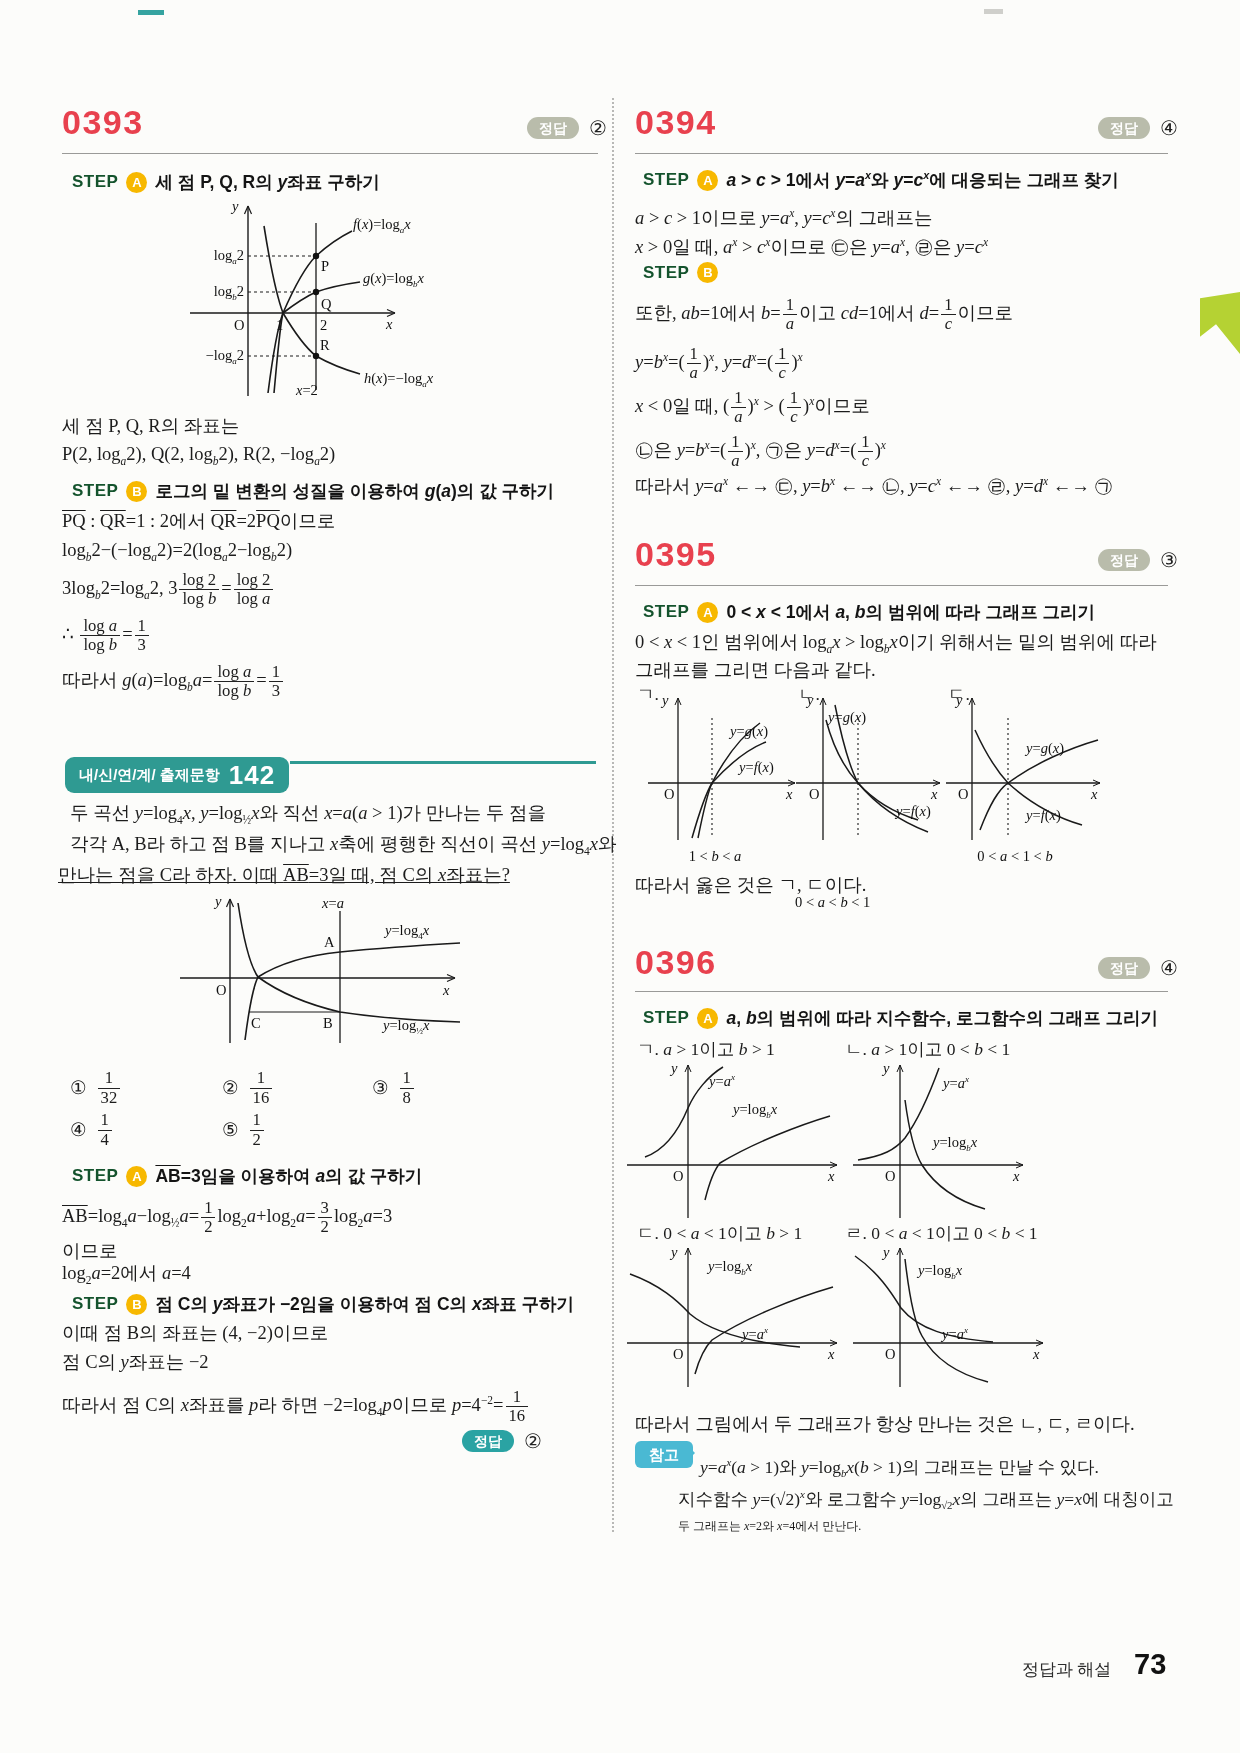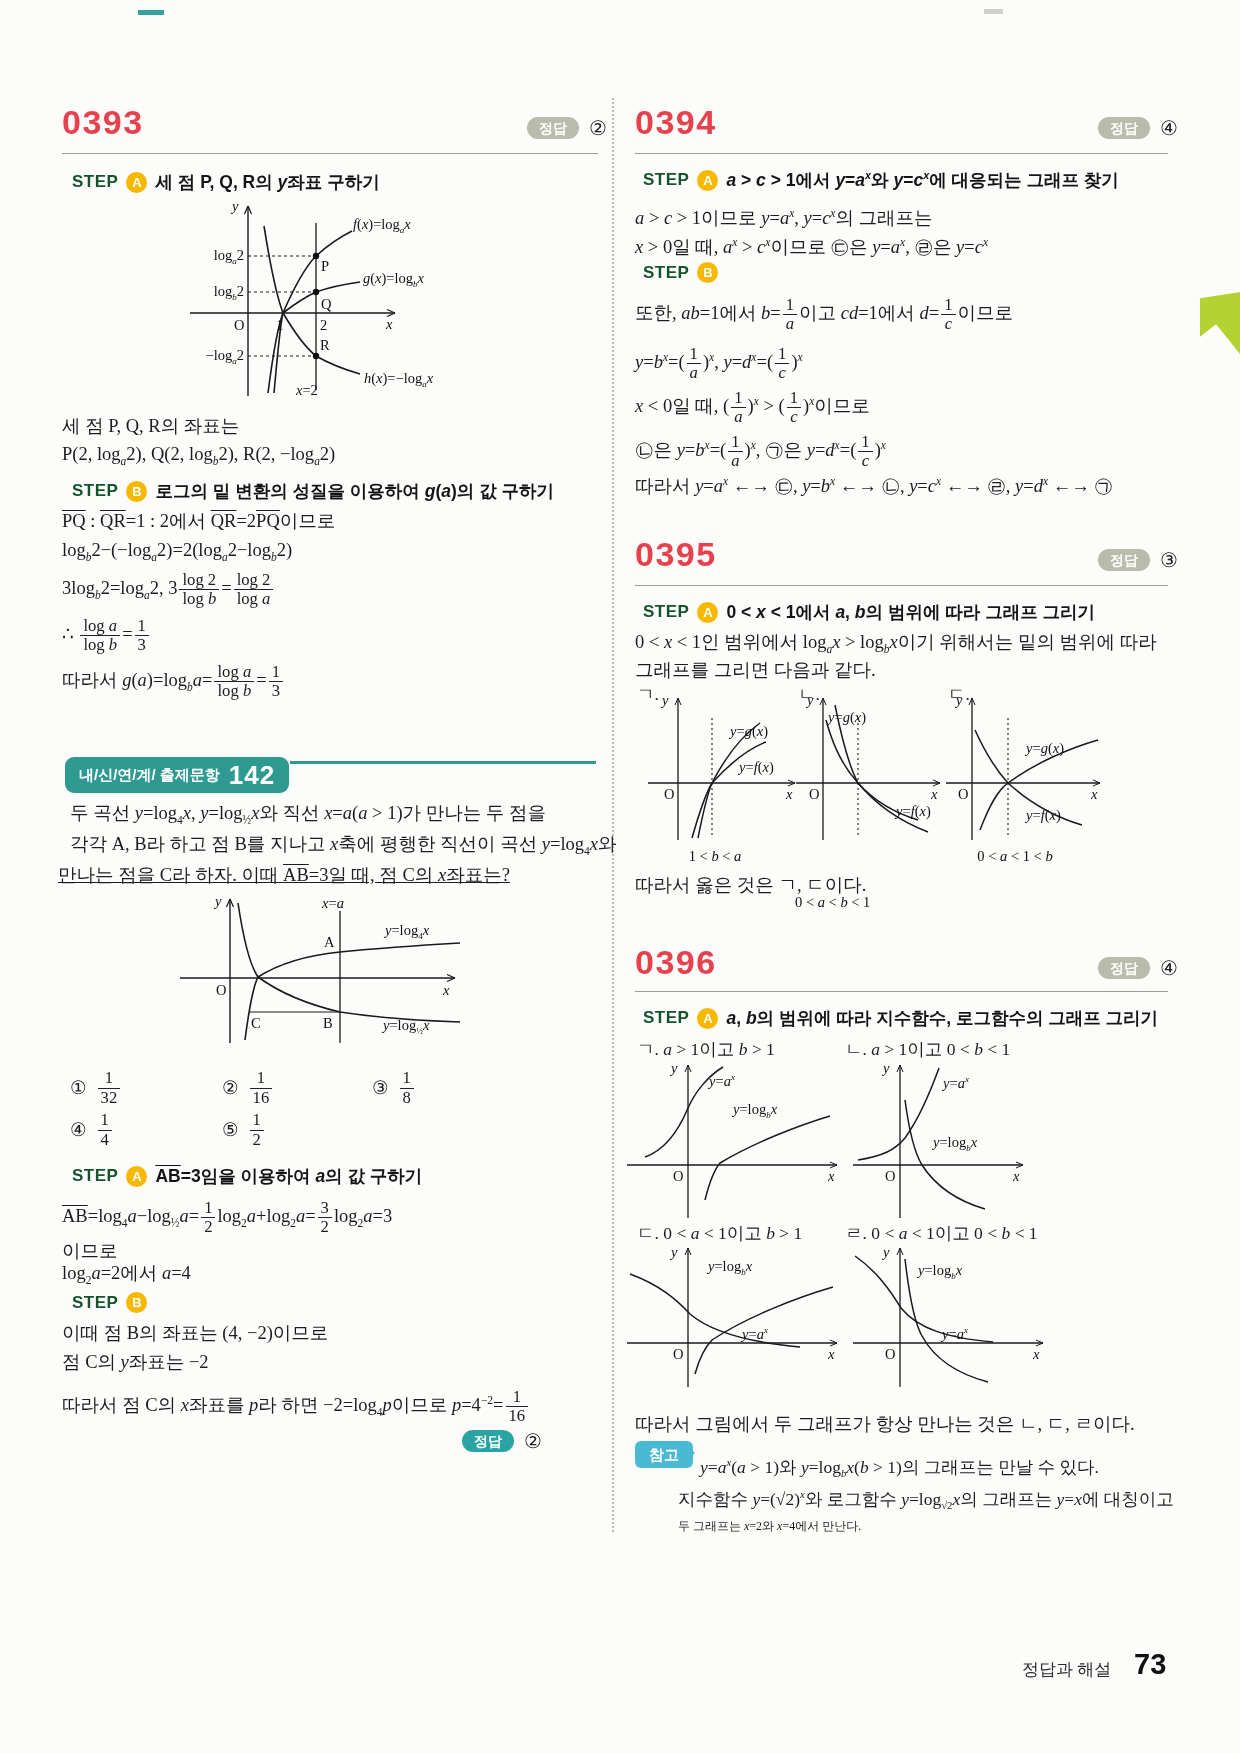--- a/index.html
+++ b/index.html
@@ -214,20 +214,21 @@
     </span>log<sub>2</sub><i>a</i>+log<sub>2</sub><i>a</i>=<span class="fr">
       <span class="n">3</span>
       <span class="d">2</span>
     </span>log<sub>2</sub><i>a</i>=3</div>
 <div class="ln" style="left:62px;top:1238px;">이므로</div>
 <div class="ln" style="left:62px;top:1260px;">log<sub>2</sub><i>a</i>=2에서 <i>a</i>=4</div>
 
 <div class="steprow" style="left:72px;top:1292px;">
   <span class="stepword">STEP</span>
   <span class="stepc">B</span>
+  <span class="steptitle">점 C의 <i>y</i>좌표가 −2임을 이용하여 점 C의 <i>x</i>좌표 구하기</span>
 </div>
 <div class="ln" style="left:62px;top:1320px;">이때 점 B의 좌표는 (4, −2)이므로</div>
 <div class="ln" style="left:62px;top:1349px;">점 C의 <i>y</i>좌표는 −2</div>
 <div class="ln tall" style="left:62px;top:1378px;">따라서 점 C의 <i>x</i>좌표를 <i>p</i>라 하면 −2=log<sub>4</sub><i>p</i>이므로 <i>p</i>=4<sup>−2</sup>=<span class="fr">
       <span class="n">1</span>
       <span class="d">16</span>
     </span></div>
 
 <div class="badge-row" style="left:462px;top:1430px;">
   <span class="pill teal">정답</span>

